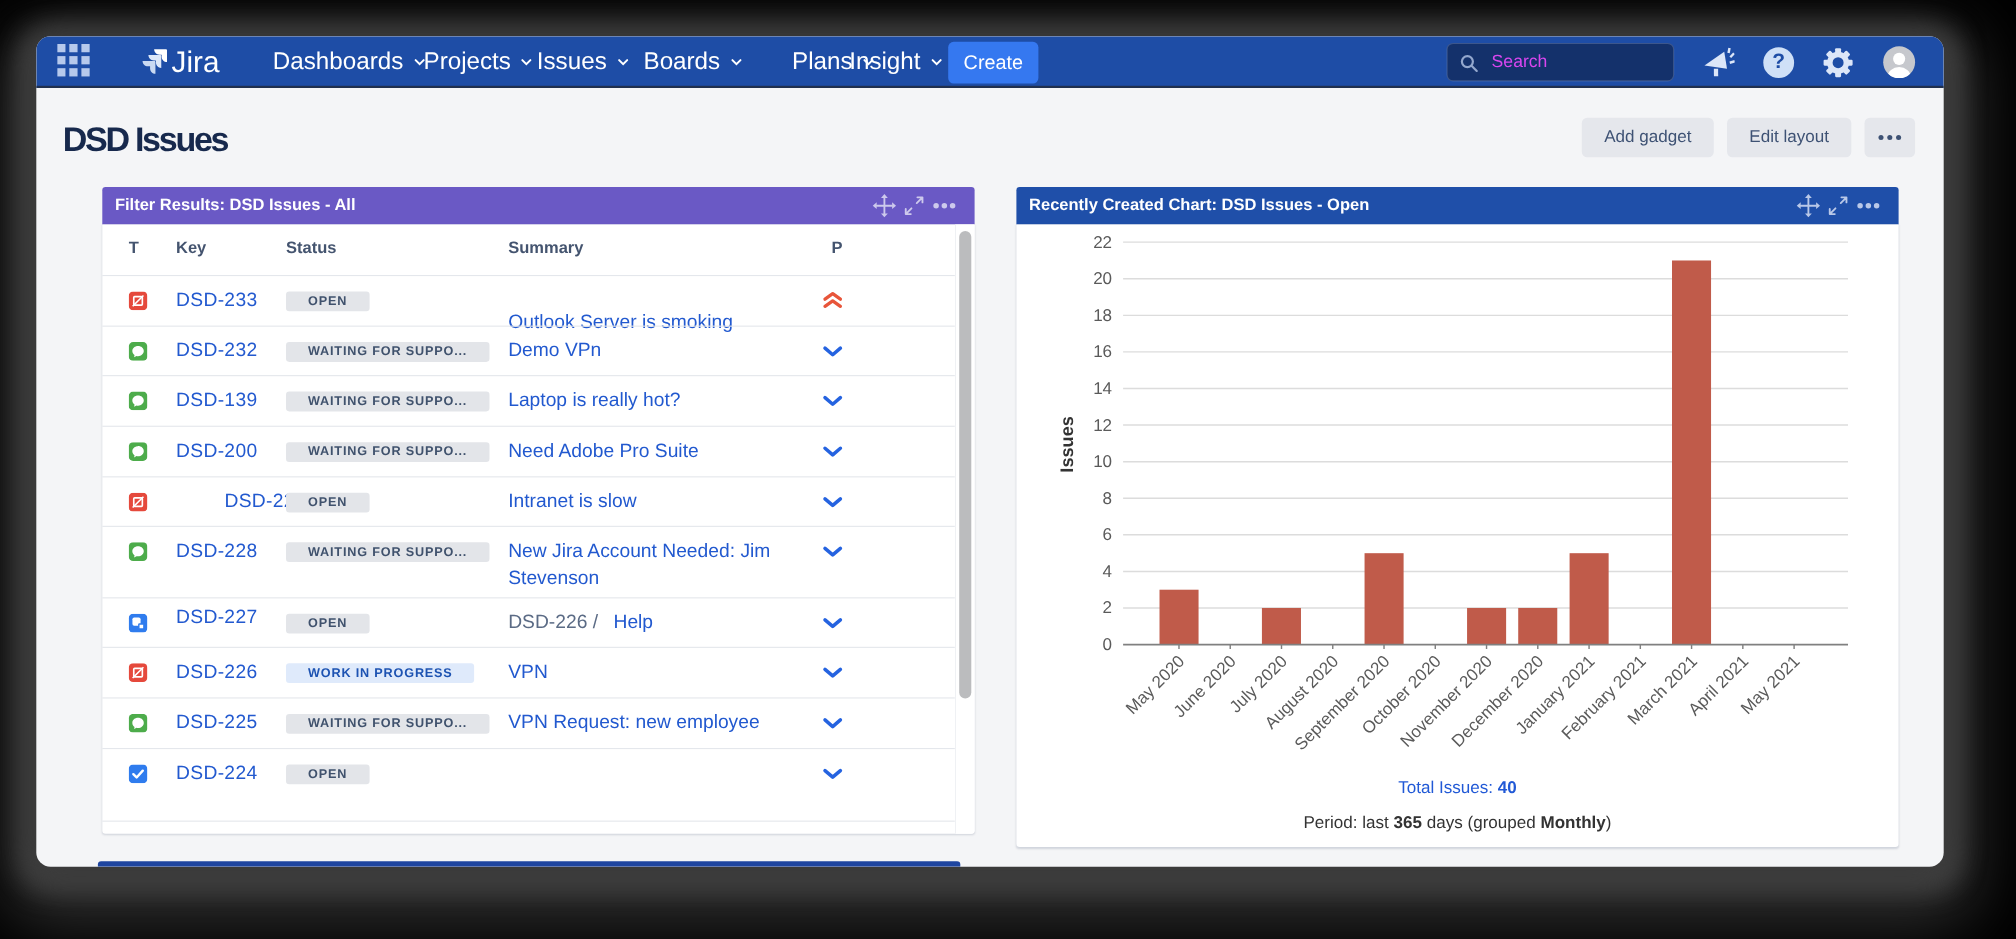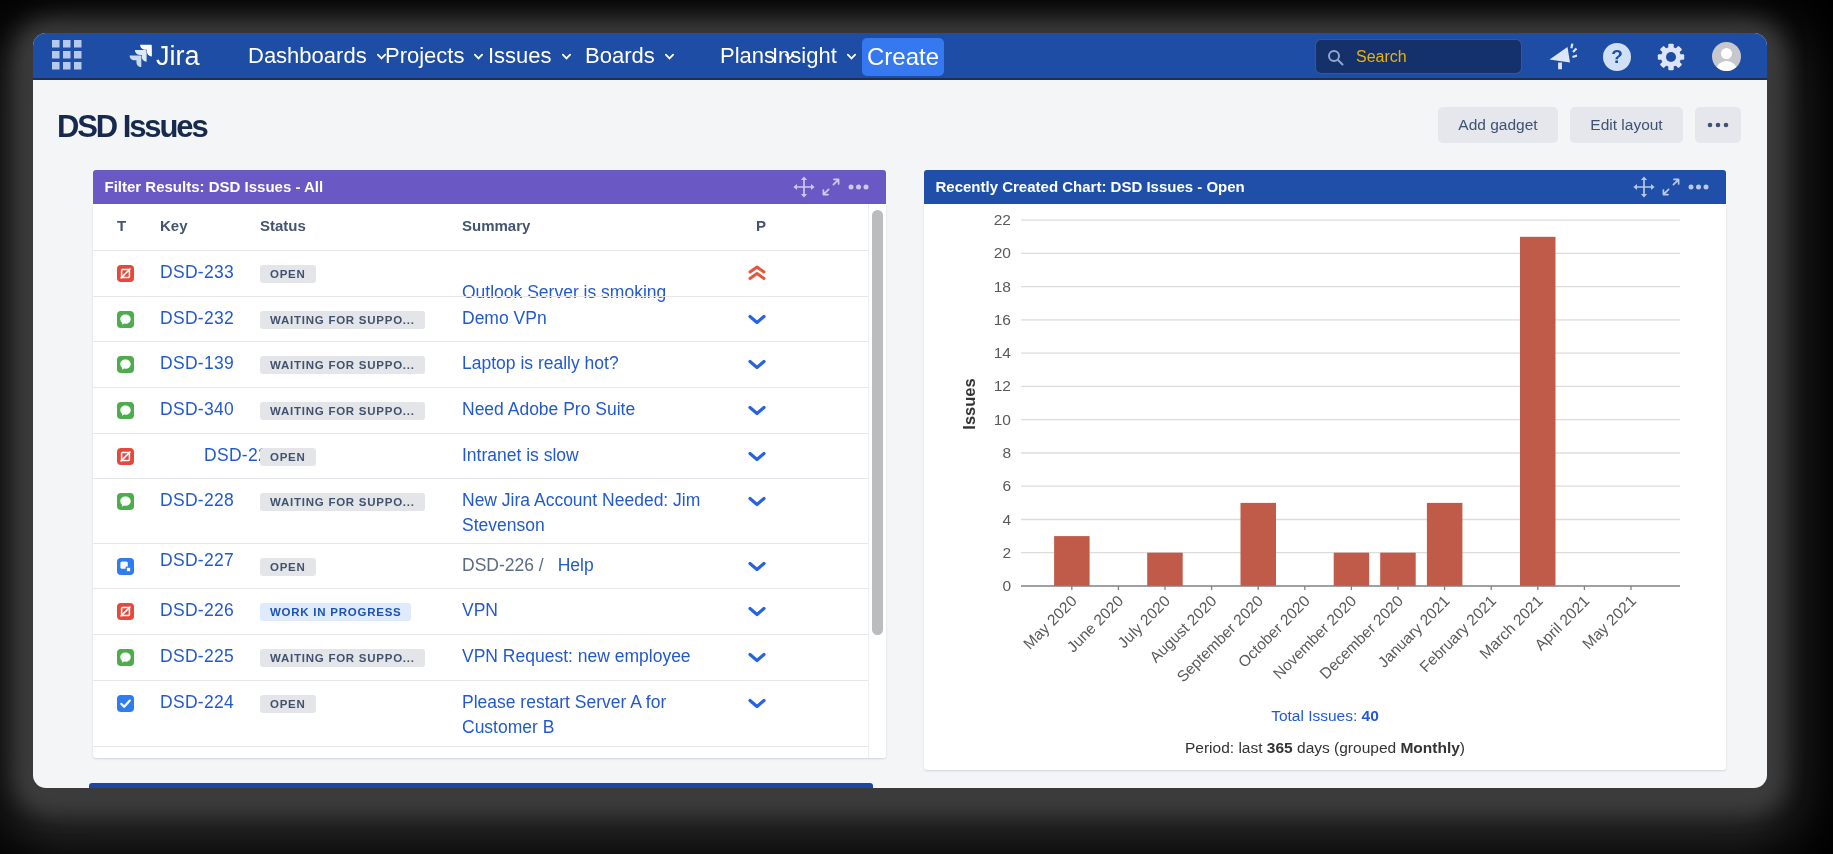--- a/index.html
+++ b/index.html
@@ -18,21 +18,21 @@
 .panel { position:absolute; top:137px; }
 .phead { position:absolute; left:0; top:0; width:100%; height:34px; border-radius:3px 3px 0 0;
   color:#fff; font-size:15px; font-weight:700; line-height:34px; padding-left:11.5px; }
 .pbody { position:absolute; left:0; width:100%; background:#fff; border-radius:0 0 3px 3px;
   box-shadow:0 1px 2px rgba(9,30,66,0.15); }
 .hicons { position:absolute; top:0; height:34px; }
 .trow { position:relative; border-top:1px solid #e4e7ec; }
 .cell { position:absolute; }
 .key { color:#2259cf; font-size:17.5px; letter-spacing:0.3px; }
 .summary { color:#2259cf; font-size:17.5px; line-height:25px; }
-.loz { display:inline-block; height:18px; line-height:18px; border-radius:3px; padding:0 10px;
+.loz { display:inline-block; height:18px; line-height:18px; border-radius:3px; padding:0 20px;
   background:#e3e5e9; color:#40526d; font-size:11.5px; font-weight:700; letter-spacing:0.75px; }
 .lozblue { background:#dfeafb; color:#1d53b2; }
 .ticon { position:absolute; left:24px; width:17px; height:17px; border-radius:4px; }
 </style>
 </head>
 <body>
 <div id="win">
   <div id="nav">
     <svg style="position:absolute;left:19px;top:7px;" width="30" height="30" viewBox="0 0 30 30">
       <g fill="#b6c9ec">
@@ -65,27 +65,27 @@
     <div class="navitem" style="left:552px;">Boards<svg class="chev" viewBox="0 0 12 12">
           <path d="M2 4 l4 4 4-4" stroke="#fff" stroke-width="2" fill="none" stroke-linecap="round"></path>
         </svg></div>
     <div class="navitem" style="left:687px;">Plans<svg class="chev" viewBox="0 0 12 12">
           <path d="M2 4 l4 4 4-4" stroke="#fff" stroke-width="2" fill="none" stroke-linecap="round"></path>
         </svg></div>
     <div class="navitem" style="left:739px;">Insight<svg class="chev" viewBox="0 0 12 12">
           <path d="M2 4 l4 4 4-4" stroke="#fff" stroke-width="2" fill="none" stroke-linecap="round"></path>
         </svg></div>
     <div style="position:absolute; left:829px; top:5px; width:82px; height:38px; background:#3578f0; border-radius:5px;
-      color:#fff; font-size:24px; line-height:38px; text-align:center; font-weight:400;">Create</div>
+      color:#fff; font-size:18px; line-height:38px; text-align:center; font-weight:400;">Create</div>
     <div style="position:absolute; left:1282px; top:6px; width:207px; height:35px; background:#14316b; border:1px solid rgba(180,200,240,0.25); border-radius:6px;">
       <svg style="position:absolute;left:11px;top:9px;" width="17" height="17" viewBox="0 0 17 17">
         <circle cx="7" cy="7" r="5" stroke="#93a7cd" stroke-width="2" fill="none"></circle>
         <path d="M11 11 L15.5 15.5" stroke="#93a7cd" stroke-width="2" stroke-linecap="round"></path>
       </svg>
-      <div style="position:absolute; left:40px; top:0; line-height:34px; color:#eab308; font-size:16px;">Search</div>
+      <div style="position:absolute; left:40px; top:0; line-height:34px; color:#d946ef; font-size:16px;">Search</div>
     </div>
     <svg style="position:absolute;left:1516px;top:10px;" width="28" height="28" viewBox="0 0 28 28">
       <g fill="#dce6f8">
         <path d="M0.5 16.5 L18.5 4 L21 19.5 Z"></path>
         <path d="M8.5 19.8 l3.8-0.7 1.2 6.6 -3.8 0.7 Z" transform="rotate(10 10 23)"></path>
         <path d="M21.3 5 l0.9-4.6 2.2 0.42 -0.9 4.6 Z"></path>
         <path d="M23.2 8.3 l3.4-3.6 1.6 1.5 -3.4 3.6 Z"></path>
         <path d="M24.4 12.6 l4.6-1.4 0.65 2.1 -4.6 1.4 Z" transform="translate(-1.2,0.4)"></path>
       </g>
     </svg>
@@ -188,21 +188,21 @@
       <div class="cell summary" style="left:369px; top:9px; width:262px;">Laptop is really hot?</div>
       <div class="cell" style="left:653px; top:16px;"><svg width="22" height="14" viewBox="0 0 22 14">
                 <path d="M4 3.5 l7 6 7-6" stroke="#2563e0" stroke-width="3.2" fill="none" stroke-linecap="round" stroke-linejoin="round"></path>
               </svg></div>
       </div>
       <div class="trow" style="height:46px;">
       <div class="ticon" style="top:14px;"><svg width="17" height="17" viewBox="0 0 17 17">
                 <rect width="17" height="17" rx="4" fill="#4dac4b"></rect>
                 <path d="M8.5 3.6 c-2.9 0-5.2 2-5.2 4.6 0 1.5 0.8 2.8 2 3.6 l-0.4 2.0 2.2-1.2 c0.45 0.1 0.9 0.16 1.4 0.16 2.9 0 5.2-2 5.2-4.6 s-2.3-4.6-5.2-4.6 Z" fill="#fff"></path>
               </svg></div>
-      <div class="cell key" style="left:67px; top:11px;">DSD-340</div>
+      <div class="cell key" style="left:67px; top:11px;">DSD-200</div>
       <div class="cell" style="left:167px; top:13px;"><span class="loz">WAITING FOR SUPPO...</span></div>
       <div class="cell summary" style="left:369px; top:9px; width:262px;">Need Adobe Pro Suite</div>
       <div class="cell" style="left:653px; top:16px;"><svg width="22" height="14" viewBox="0 0 22 14">
                 <path d="M4 3.5 l7 6 7-6" stroke="#2563e0" stroke-width="3.2" fill="none" stroke-linecap="round" stroke-linejoin="round"></path>
               </svg></div>
       </div>
       <div class="trow" style="height:45.5px;">
       <div class="ticon" style="top:14px;"><svg width="17" height="17" viewBox="0 0 17 17">
                 <rect width="17" height="17" rx="4" fill="#e5493c"></rect>
                 <rect x="4.6" y="4.6" width="7.8" height="7.8" rx="0.8" stroke="#fff" stroke-width="1.5" fill="none"></rect>
@@ -265,21 +265,20 @@
                 <path d="M4 3.5 l7 6 7-6" stroke="#2563e0" stroke-width="3.2" fill="none" stroke-linecap="round" stroke-linejoin="round"></path>
               </svg></div>
       </div>
       <div class="trow" style="height:66px;">
       <div class="ticon" style="top:14px;"><svg width="17" height="17" viewBox="0 0 17 17">
                 <rect width="17" height="17" rx="4" fill="#2f7cee"></rect>
                 <path d="M4.2 8.8 L7.2 11.8 L12.8 5.6" stroke="#fff" stroke-width="2.2" fill="none" stroke-linecap="round" stroke-linejoin="round"></path>
               </svg></div>
       <div class="cell key" style="left:67px; top:11px;">DSD-224</div>
       <div class="cell" style="left:167px; top:13px;"><span class="loz">OPEN</span></div>
-      <div class="cell summary" style="left:369px; top:9px; width:262px;">Please restart Server A for Customer B</div>
       <div class="cell" style="left:653px; top:16px;"><svg width="22" height="14" viewBox="0 0 22 14">
                 <path d="M4 3.5 l7 6 7-6" stroke="#2563e0" stroke-width="3.2" fill="none" stroke-linecap="round" stroke-linejoin="round"></path>
               </svg></div>
       </div>
       </div>
       <div style="position:absolute; right:0; top:0; width:18px; height:554px; background:#fff; border-left:1px solid #eceef2; border-radius:0 0 3px 0;"></div>
       <div style="position:absolute; right:3px; top:6px; width:11px; height:425px; background:#bbbcbe; border-radius:6px;"></div>
     </div>
   </div>
 

